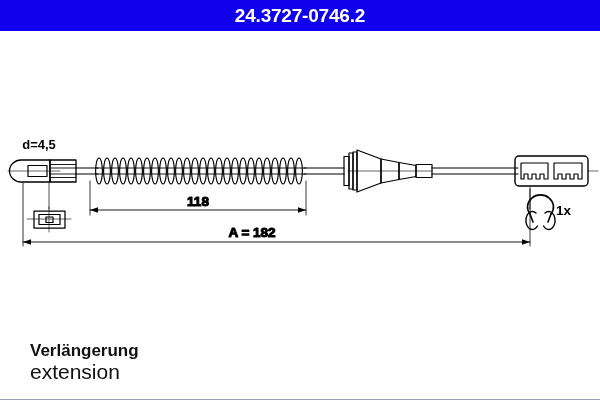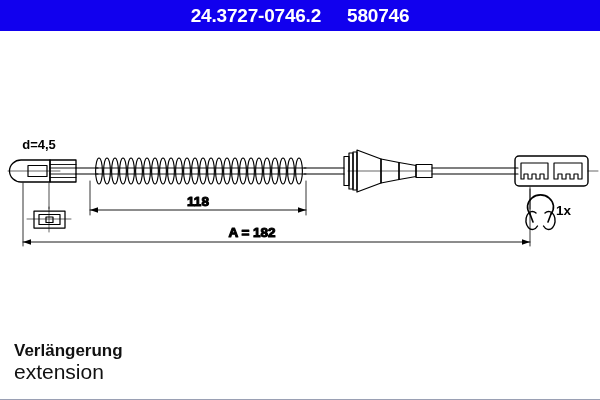--- a/index.html
+++ b/index.html
@@ -54,21 +54,21 @@
     display: block;
   }
   .dwg-text {
     font-family: "Liberation Sans", sans-serif;
     font-weight: bold;
     fill: #000000;
   }
   
   #caption-block {
     position: absolute;
-    left: 14px;
+    left: 30px;
     top: 340px;
     width: 420px;
   }
   #caption-de {
     font-size: 17px;
     font-weight: bold;
     color: #111111;
     line-height: 21px;
     white-space: nowrap;
   }
@@ -89,21 +89,20 @@
     background: #9aa0b4;
   }
 </style>
 </head>
 <body>
 
 <div id="page">
 
   <div id="header-banner">
     <span class="hdr-text">24.3727-0746.2</span>
-    <span class="hdr-text">580746</span>
   </div>
 
   <div id="drawing-area">
     <svg id="drawing-svg" width="600" height="330" viewBox="0 0 600 330" xmlns="http://www.w3.org/2000/svg">
 
       <g fill="none" stroke="#000000" stroke-width="1.1" stroke-linecap="round" stroke-linejoin="round">
 
         <g>
           <path d="M 21 129 L 50 129 L 50 151 L 21 151
                    A 11.5 11 0 0 1 21 129 Z" stroke-width="1.3"></path>

